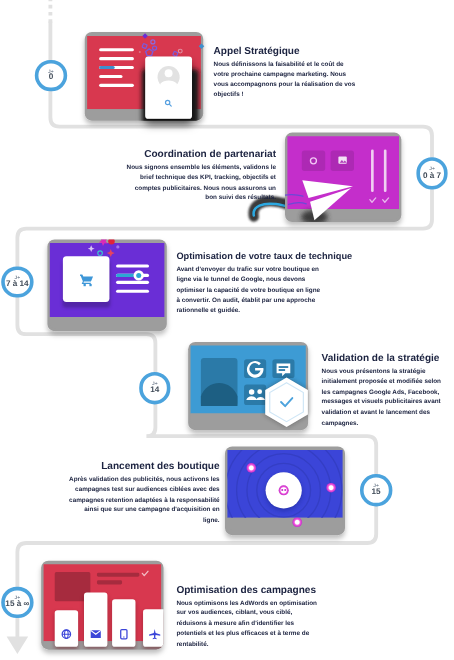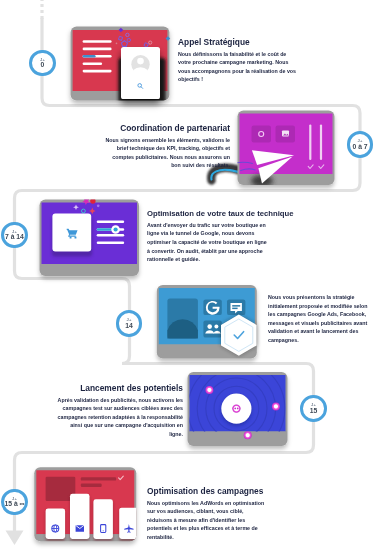--- a/index.html
+++ b/index.html
@@ -396,24 +396,25 @@
   </div>
   <div class="txt r" style="left:102px;top:123px;width:128px;">
     <div class="ttl">Coordination de partenariat</div>
     <div class="body">Nous signons ensemble les éléments, validons le brief technique des KPI, tracking, objectifs et comptes publicitaires. Nous nous assurons un bon suivi des résultats.</div>
   </div>
   <div class="txt" style="left:147px;top:209px;width:158px;">
     <div class="ttl" style="font-size:7.7px;">Optimisation de votre taux de technique</div>
     <div class="body" style="width:121px;">Avant d'envoyer du trafic sur votre boutique en ligne via le tunnel de Google, nous devons optimiser la capacité de votre boutique en ligne à convertir. On audit, établit par une approche rationnelle et guidée.</div>
   </div>
   <div class="txt" style="left:268px;top:293px;width:100px;">
+    <div class="ttl">Validation de la stratégie</div>
     <div class="body">Nous vous présentons la stratégie initialement proposée et modifiée selon les campagnes Google Ads, Facebook, messages et visuels publicitaires avant validation et avant le lancement des campagnes.</div>
   </div>
   <div class="txt r" style="left:55px;top:383px;width:128px;">
-    <div class="ttl">Lancement des potentiels</div>
+    <div class="ttl">Lancement des boutique</div>
     <div class="body">Après validation des publicités, nous activons les campagnes test sur audiences ciblées avec des campagnes retention adaptées à la responsabilité ainsi que sur une campagne d'acquisition en ligne.</div>
   </div>
   <div class="txt" style="left:147px;top:486px;width:122px;">
     <div class="ttl">Optimisation des campagnes</div>
     <div class="body">Nous optimisons les AdWords en optimisation sur vos audiences, ciblant, vous ciblé, réduisons à mesure afin d'identifier les potentiels et les plus efficaces et à terme de rentabilité.</div>
   </div>
 
 </div>
 
 </body></html>

